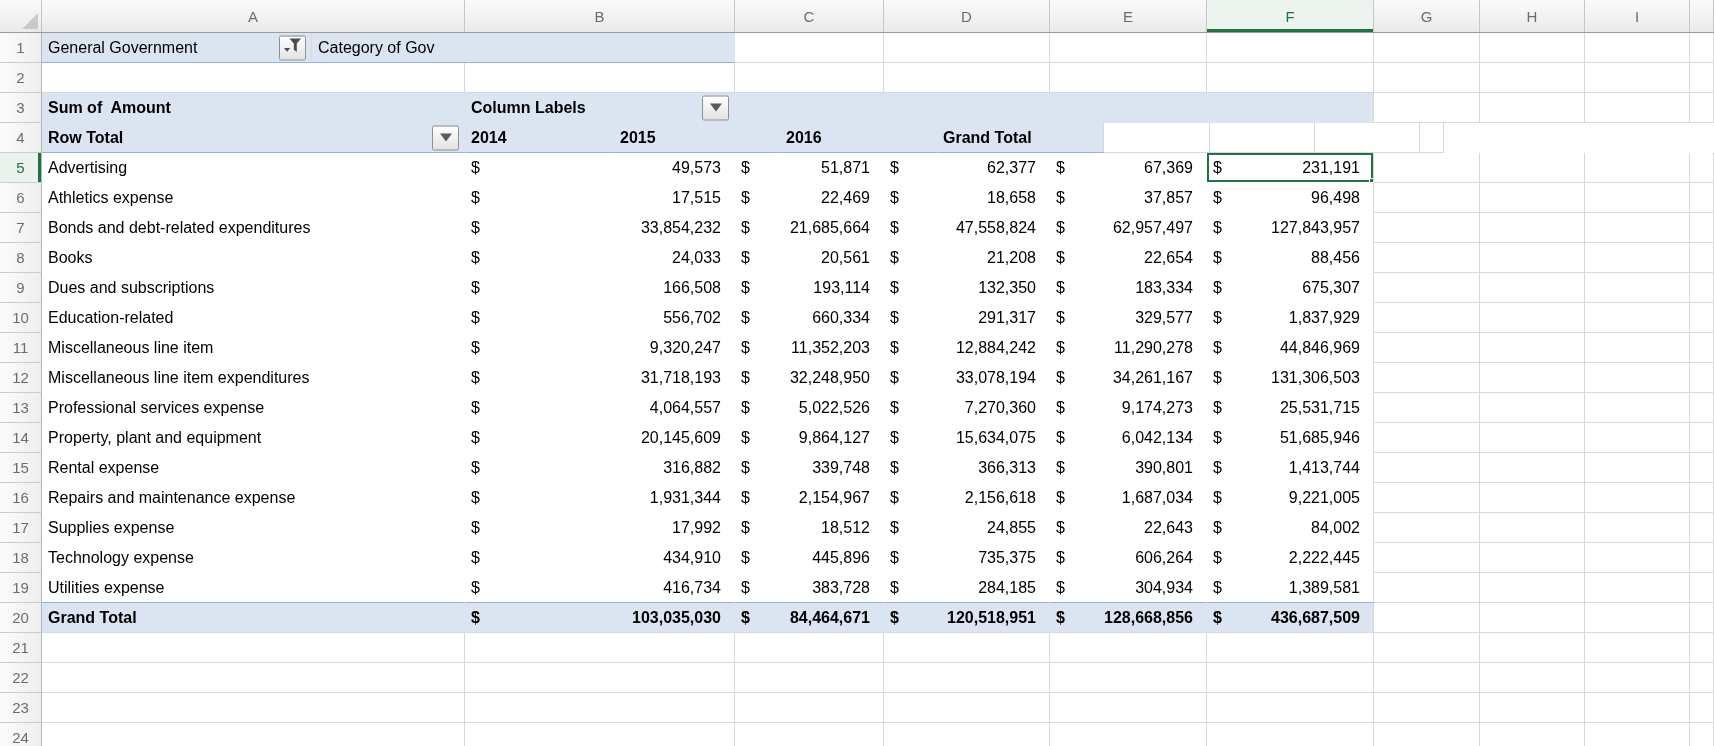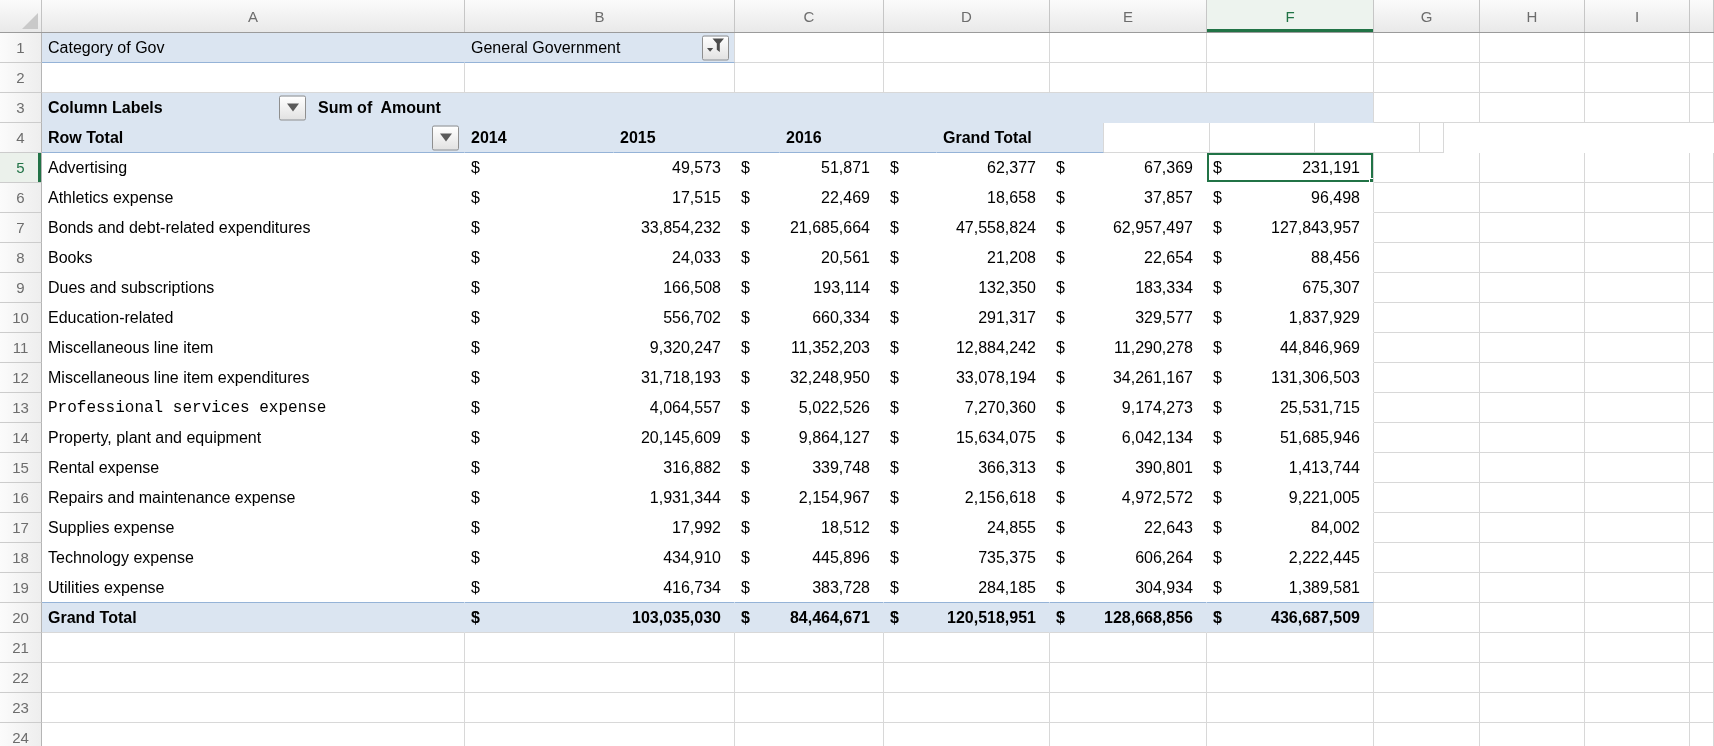--- a/index.html
+++ b/index.html
@@ -112,32 +112,32 @@
       <div class="colhdr" style="width: 157px;">E</div>
       <div class="colhdr sel" style="width: 167px;">F</div>
       <div class="colhdr" style="width: 106px;">G</div>
       <div class="colhdr" style="width: 105px;">H</div>
       <div class="colhdr" style="width: 105px;">I</div>
       <div class="colhdr" style="width: 24px;"></div>
     </div>
   <div id="rows">
       <div class="row">
         <div class="rowhdr">1</div>
-        <div class="cell blue bbb nr" style="width: 423px;">
-          <span class="ct">Category of Gov</span>
-        </div>
         <div class="cell blue bbb" style="width: 270px;">
           <span class="ct">General Government</span>
           <div class="pivotbtn">
             <span><svg width="19" height="16" viewBox="0 0 19 16">
                 <path d="M6.5 1 H18 L13.8 6 V14.5 L10.8 12.2 V6 Z" fill="#4d4d4d"></path>
                 <path d="M1 10.5 L4.1 14.3 L7.2 10.5 Z" fill="#4d4d4d"></path>
               </svg></span>
           </div>
         </div>
+        <div class="cell blue bbb nr" style="width: 423px;">
+          <span class="ct">Category of Gov</span>
+        </div>
         <div class="cell" style="width: 149px;"></div>
         <div class="cell" style="width: 166px;"></div>
         <div class="cell" style="width: 157px;"></div>
         <div class="cell" style="width: 167px;"></div>
         <div class="cell" style="width: 106px;"></div>
         <div class="cell" style="width: 105px;"></div>
         <div class="cell" style="width: 105px;"></div>
         <div class="cell" style="width: 24px;"></div>
       </div>
       <div class="row">
@@ -148,28 +148,28 @@
         <div class="cell" style="width: 166px;"></div>
         <div class="cell" style="width: 157px;"></div>
         <div class="cell" style="width: 167px;"></div>
         <div class="cell" style="width: 106px;"></div>
         <div class="cell" style="width: 105px;"></div>
         <div class="cell" style="width: 105px;"></div>
         <div class="cell" style="width: 24px;"></div>
       </div>
       <div class="row">
         <div class="rowhdr">3</div>
+        <div class="cell blue nb nr bold" style="width: 423px;">
+          <span class="ct">Sum of  Amount</span>
+        </div>
         <div class="cell blue nb nr bold" style="width: 270px;">
           <span class="ct">Column Labels</span>
           <div class="pivotbtn">
             <div class="caret"></div>
           </div>
-        </div>
-        <div class="cell blue nb nr bold" style="width: 423px;">
-          <span class="ct">Sum of  Amount</span>
         </div>
         <div class="cell blue nb nr" style="width: 149px;"></div>
         <div class="cell blue nb nr" style="width: 166px;"></div>
         <div class="cell blue nb nr" style="width: 157px;"></div>
         <div class="cell blue nb" style="width: 167px;"></div>
         <div class="cell" style="width: 106px;"></div>
         <div class="cell" style="width: 105px;"></div>
         <div class="cell" style="width: 105px;"></div>
         <div class="cell" style="width: 24px;"></div>
       </div>
@@ -434,21 +434,21 @@
           <span class="cur">$</span>
           <span class="val">131,306,503</span>
         </div>
         <div class="cell" style="width: 106px;"></div>
         <div class="cell" style="width: 105px;"></div>
         <div class="cell" style="width: 105px;"></div>
         <div class="cell" style="width: 24px;"></div>
       </div>
       <div class="row">
         <div class="rowhdr">13</div>
-        <div class="cell nb nr" style="width: 423px; font-family: Liberation Mono, monospace;">
+        <div class="cell nb nr" style="width: 423px;">
           <span class="ct">Professional services expense</span>
         </div>
         <div class="cell nb nr money" style="width: 270px;">
           <span class="cur">$</span>
           <span class="val">4,064,557</span>
         </div>
         <div class="cell nb nr money" style="width: 149px;">
           <span class="cur">$</span>
           <span class="val">5,022,526</span>
         </div>
@@ -541,21 +541,21 @@
         <div class="cell nb nr money" style="width: 149px;">
           <span class="cur">$</span>
           <span class="val">2,154,967</span>
         </div>
         <div class="cell nb nr money" style="width: 166px;">
           <span class="cur">$</span>
           <span class="val">2,156,618</span>
         </div>
         <div class="cell nb nr money" style="width: 157px;">
           <span class="cur">$</span>
-          <span class="val">4,972,572</span>
+          <span class="val">1,687,034</span>
         </div>
         <div class="cell nb money" style="width: 167px;">
           <span class="cur">$</span>
           <span class="val">9,221,005</span>
         </div>
         <div class="cell" style="width: 106px;"></div>
         <div class="cell" style="width: 105px;"></div>
         <div class="cell" style="width: 105px;"></div>
         <div class="cell" style="width: 24px;"></div>
       </div>

